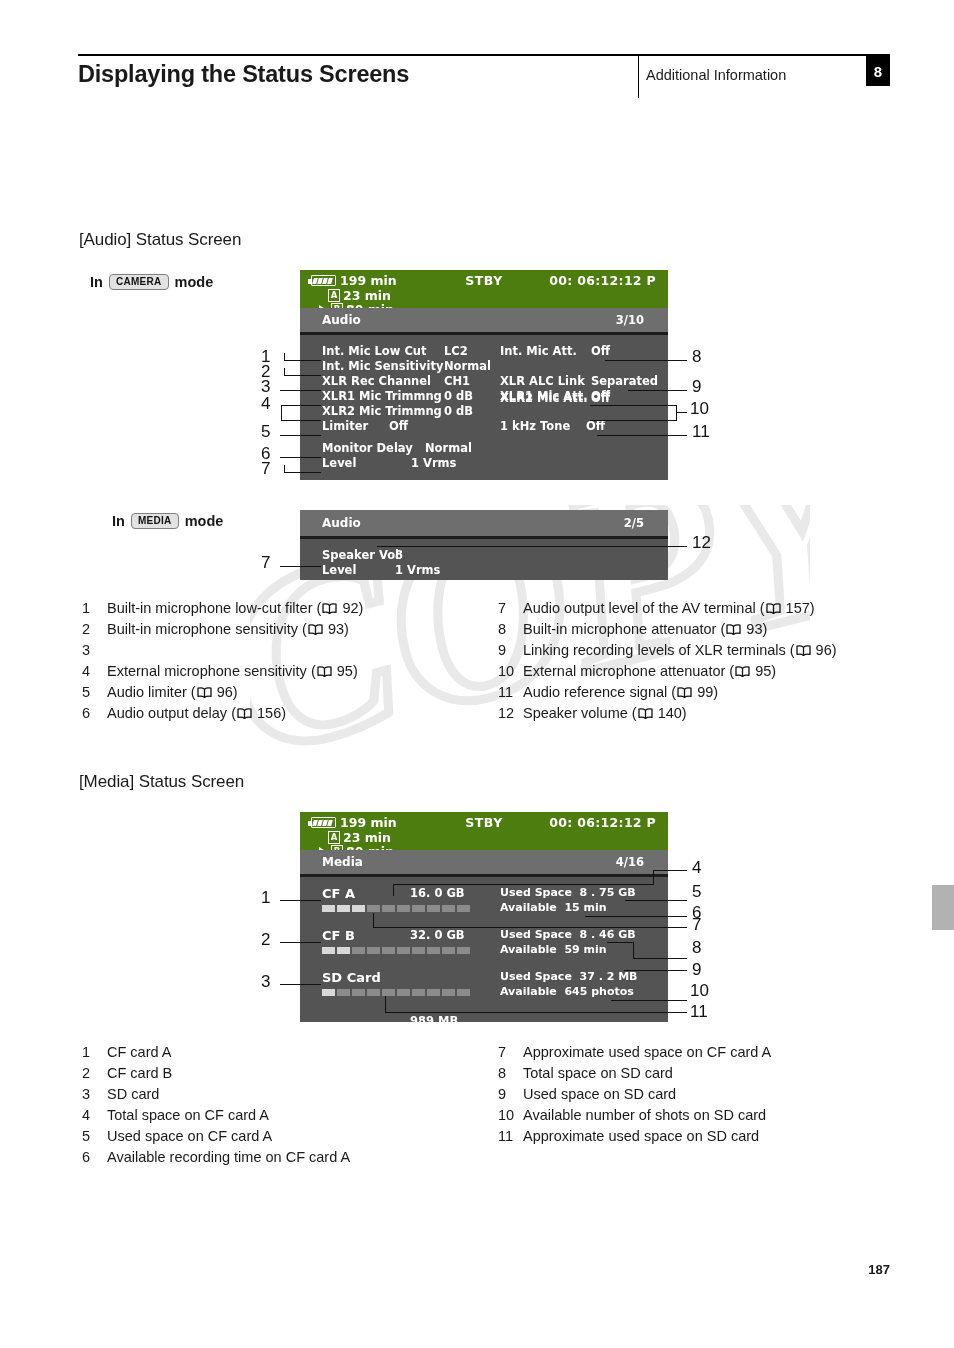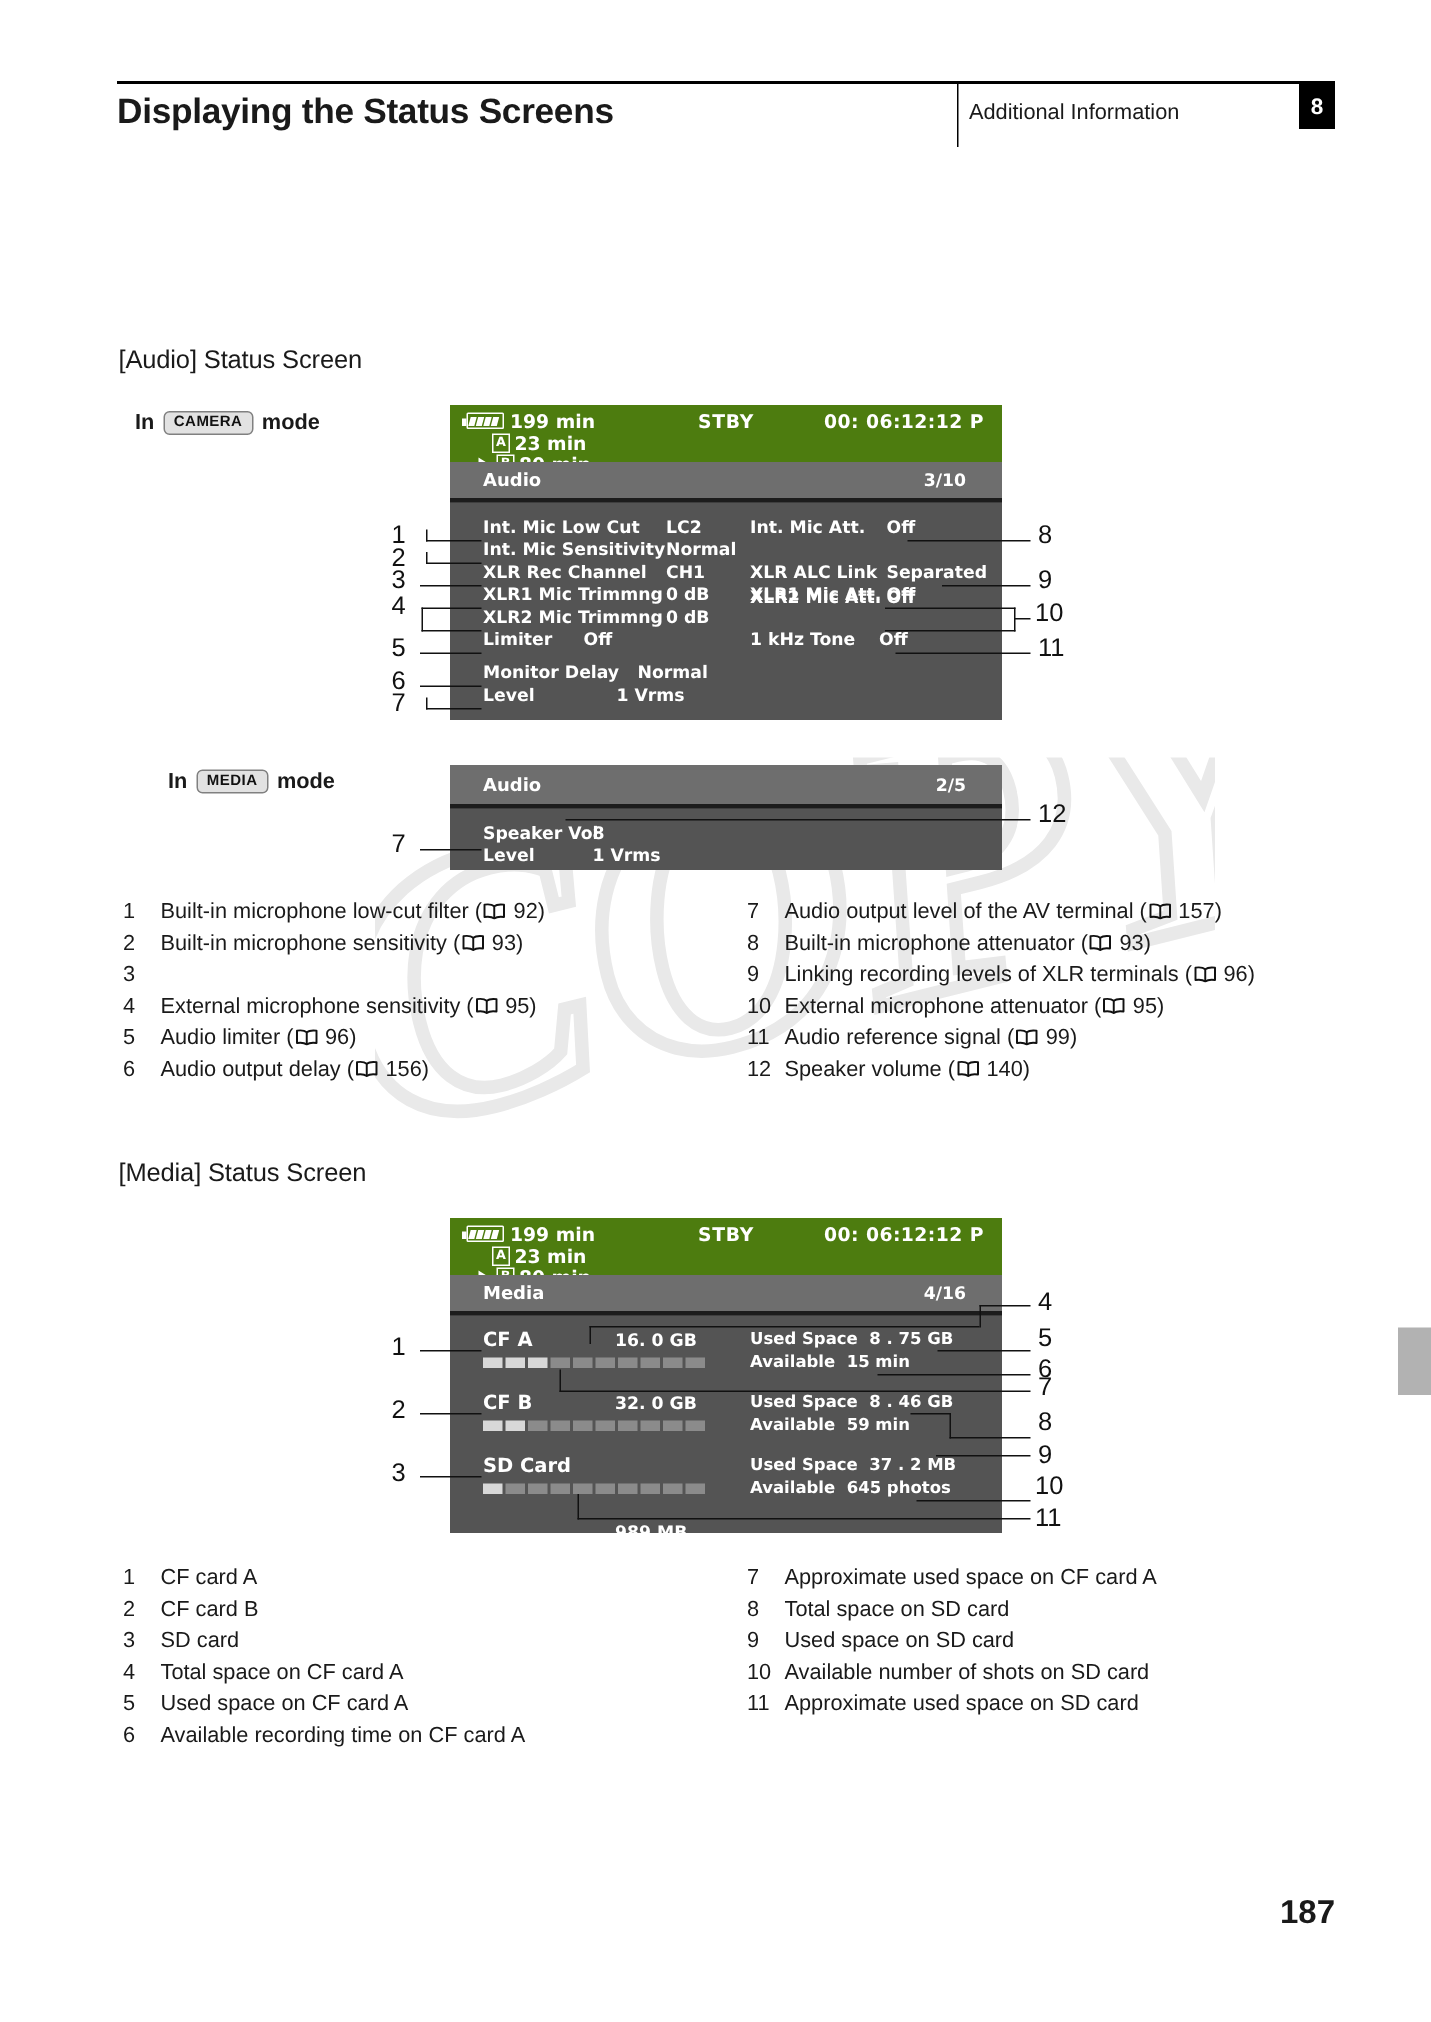--- a/index.html
+++ b/index.html
@@ -323,21 +323,21 @@
     vertical-align: -1px;
     margin: 0 1px 0 1px;
   }
   .bookicon svg { display: block; }
 
   
   .pageno {
     position: absolute;
     right: 64px;
     top: 1262px;
-    font-size: 22px;
+    font-size: 13px;
     font-weight: bold;
     z-index: 3;
   }
 </style>
 </head>
 <body>
 
 <div class="page">
 
   <div class="watermark">

